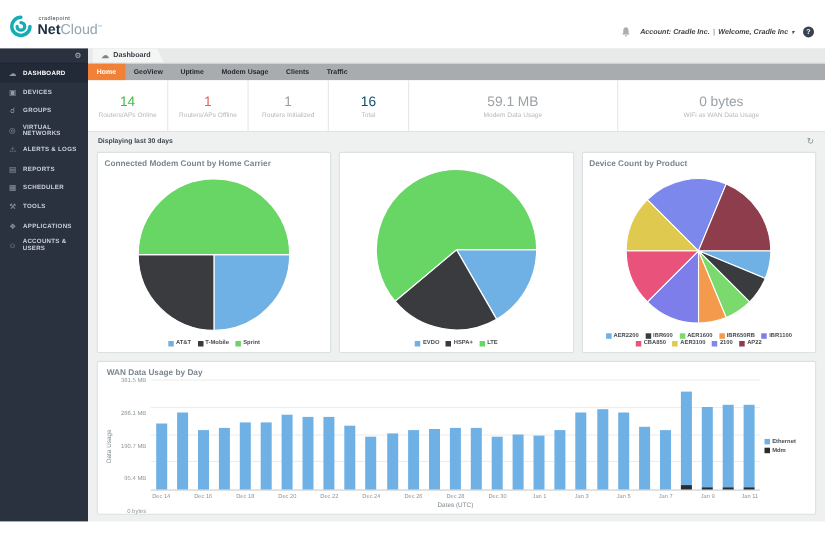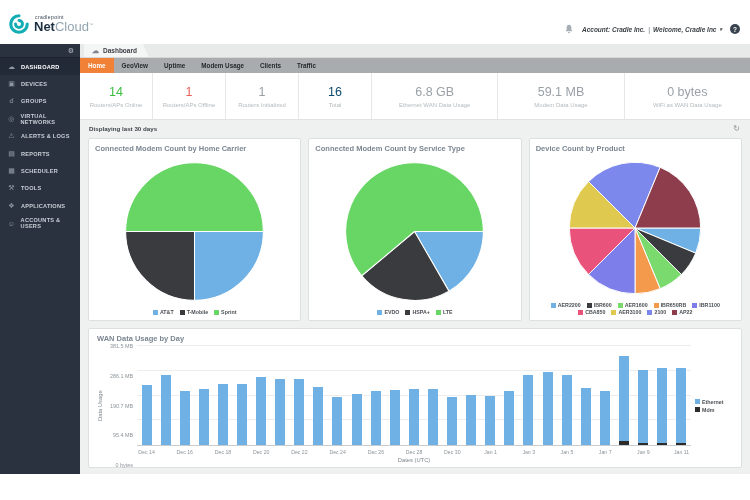--- a/index.html
+++ b/index.html
@@ -192,24 +192,20 @@
           </div>
           <div class="stat-cell small">
             <div class="stat-value" style="color: rgb(154, 161, 166);">1</div>
             <div class="stat-label">Routers Initialized</div>
           </div>
           <div class="stat-cell small">
             <div class="stat-value" style="color: #0c4a6e;">16</div>
             <div class="stat-label">Total</div>
           </div>
           <div class="stat-cell big">
-            <div class="stat-value" style="color: rgb(154, 161, 166);">6.8 GB</div>
-            <div class="stat-label">Ethernet WAN Data Usage</div>
-          </div>
-          <div class="stat-cell big">
             <div class="stat-value" style="color: rgb(154, 161, 166);">59.1 MB</div>
             <div class="stat-label">Modem Data Usage</div>
           </div>
           <div class="stat-cell big">
             <div class="stat-value" style="color: rgb(154, 161, 166);">0 bytes</div>
             <div class="stat-label">WiFi as WAN Data Usage</div>
           </div>
         </div>
 
       <div class="displaying-row">
@@ -235,21 +231,20 @@
                   <span class="legend-swatch" style="background: rgb(58, 59, 63);"></span>
                   <span class="legend-label">T-Mobile</span>
                 </span>
                 <span class="legend-item">
                   <span class="legend-swatch" style="background: rgb(104, 214, 100);"></span>
                   <span class="legend-label">Sprint</span>
                 </span>
               </div>
             </div>
             <div class="panel pie-panel">
-              <div class="panel-title">Connected Modem Count by Service Type</div>
               <svg viewBox="0 0 120 120" class="pie-svg">
                 <path d="M60,60 L114,60 A54,54 0 0 1 87,106.76537180435969 Z" fill="#6fb1e5" stroke="#fff" stroke-width="0.8"></path>
                 <path d="M60,60 L87,106.76537180435969 A54,54 0 0 1 18.633600071575195,94.71053092307312 Z" fill="#3a3b3f" stroke="#fff" stroke-width="0.8"></path>
                 <path d="M60,60 L18.633600071575195,94.71053092307312 A54,54 0 1 1 114,59.999999999999986 Z" fill="#68d664" stroke="#fff" stroke-width="0.8"></path>
               </svg>
               <div class="legend">
                 <span class="legend-item">
                   <span class="legend-swatch" style="background: rgb(111, 177, 229);"></span>
                   <span class="legend-label">EVDO</span>
                 </span>

